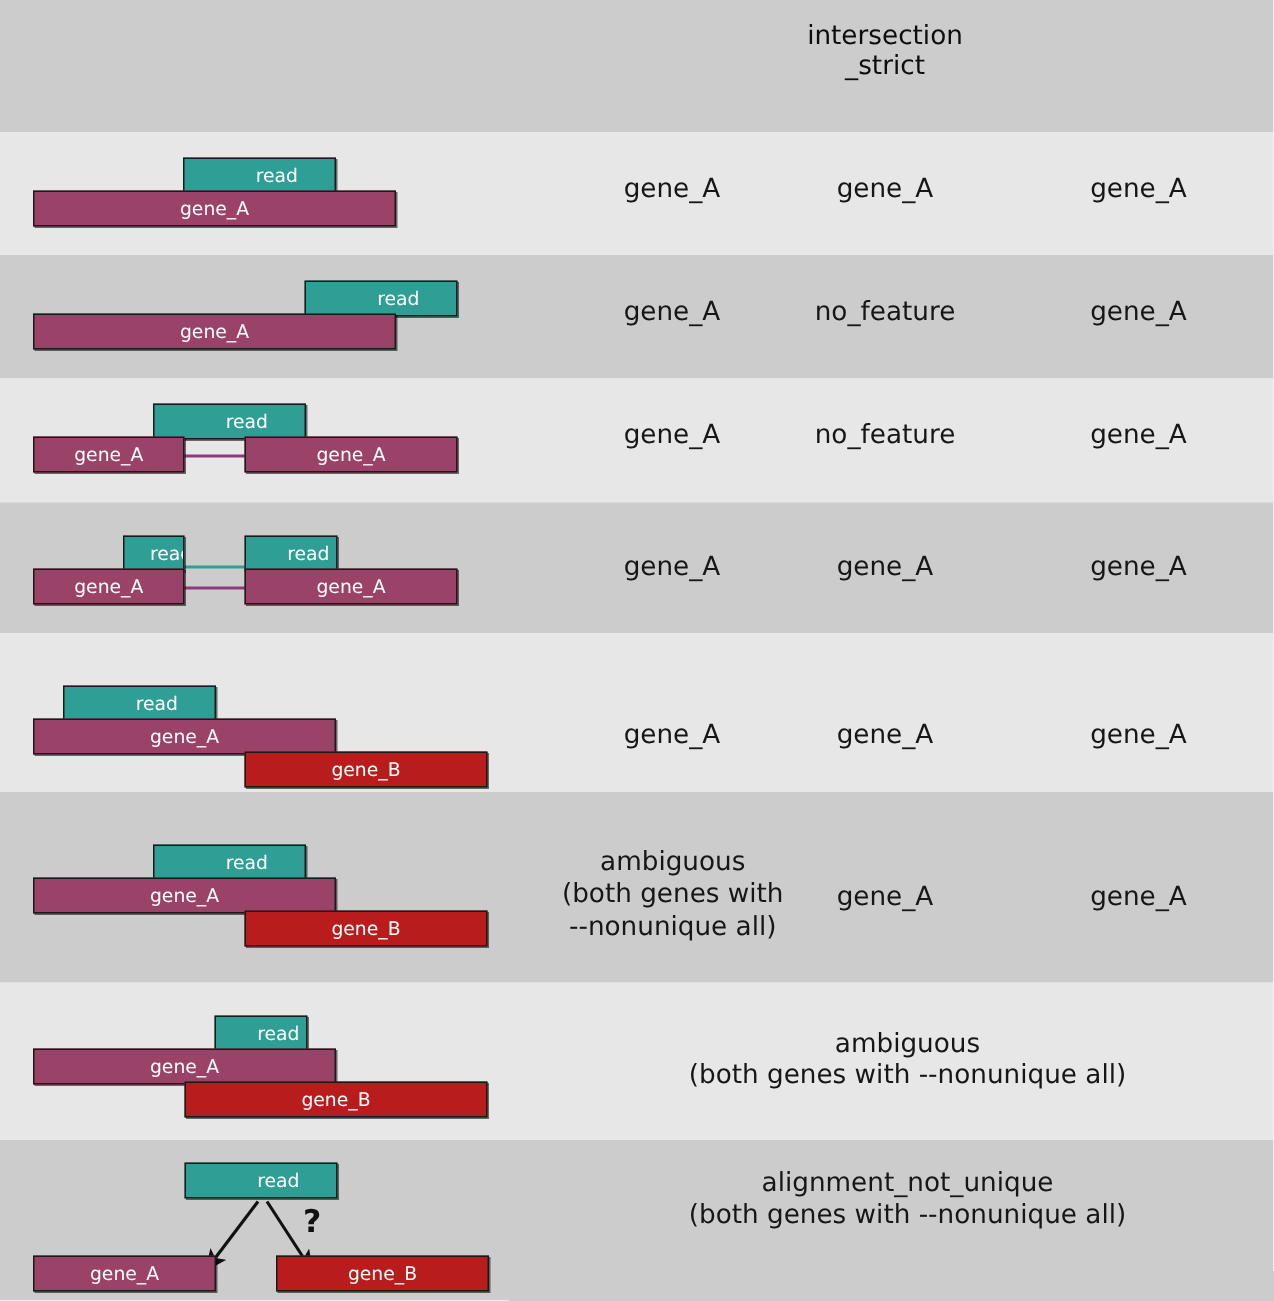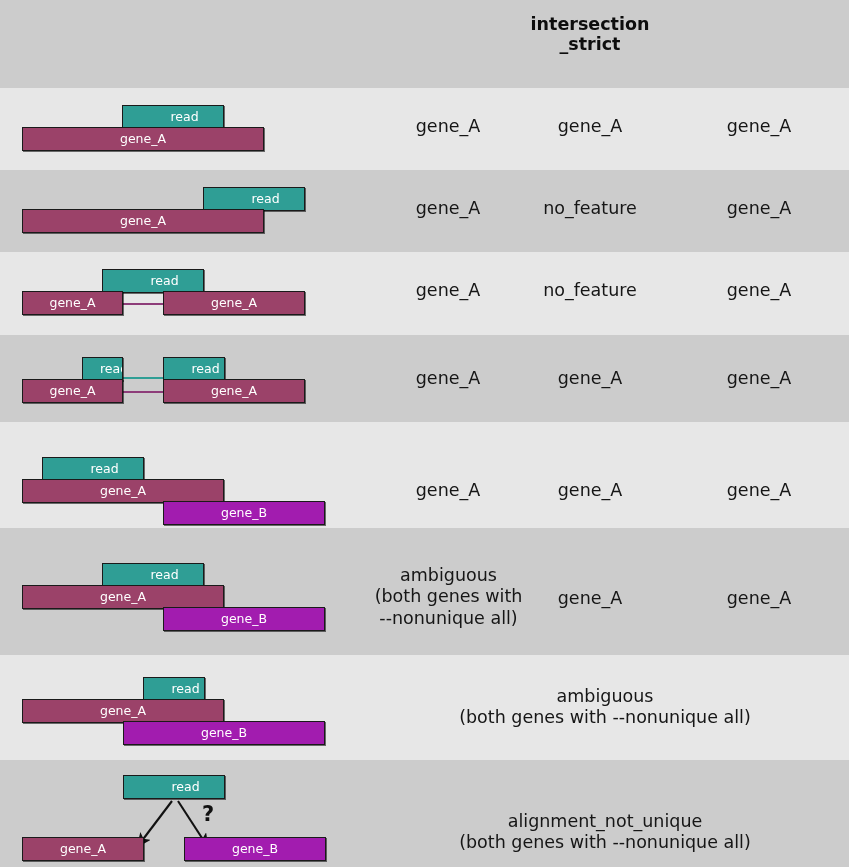--- a/index.html
+++ b/index.html
@@ -17,21 +17,21 @@
   
   .row{position:absolute;left:0;width:849px;box-sizing:border-box;}
   .row.light{background:#e7e7e7;}
   .row.dark{background:#cccccc;}
   .row.header{background:#cccccc;}
 
   
   .hdr-cell{
     position:absolute;
     text-align:center;
-    font-weight:bold;
+    font-weight:normal;
     font-size:17.5px;
     color:#0d0d0d;
     line-height:1.16;
     letter-spacing:0px;
   }
 
   
   .res{
     position:absolute;
     text-align:center;
@@ -51,21 +51,21 @@
     text-align:center;
     line-height:1;
     display:flex;
     align-items:center;
     justify-content:center;
     box-shadow:1px 1px 0 rgba(0,0,0,0.55);
     overflow:hidden;
   }
   .feat.read{background:#2f9e95;padding-left:23px;}
   .feat.gene_a{background:#9b4269;}
-  .feat.gene_b{background:#a21caf;}
+  .feat.gene_b{background:#b91c1c;}
 
   .link{position:absolute;}
   .link.readlink{background:#2f9e95;height:1.6px;}
   .link.genelink{background:#8d3c79;height:1.6px;}
 
   .qmark{
     position:absolute;
     font-size:21px;
     font-weight:bold;
     color:#111;
@@ -168,17 +168,17 @@
       </defs>
       <line x1="42" y1="3" x2="14" y2="40" stroke="#111" stroke-width="2.1" marker-end="url(#ah)"></line>
       <line x1="48" y1="3" x2="72" y2="40" stroke="#111" stroke-width="2.1" marker-end="url(#ah)"></line>
     </svg>
 
     <div class="qmark" style="left:202px;top:44px;">?</div>
 
     <div class="feat gene_a" style="left:22px;top:77px;width:122px;height:24px;">gene_A</div>
     <div class="feat gene_b" style="left:184px;top:77px;width:142px;height:24px;">gene_B</div>
 
-    <div class="res" style="left:368px;top:51px;width:474px;">alignment_not_unique
+    <div class="res" style="left:368px;top:19px;width:474px;">alignment_not_unique
 (both genes with --nonunique all)</div>
   </div>
 
 </div>
 
 </body></html>

